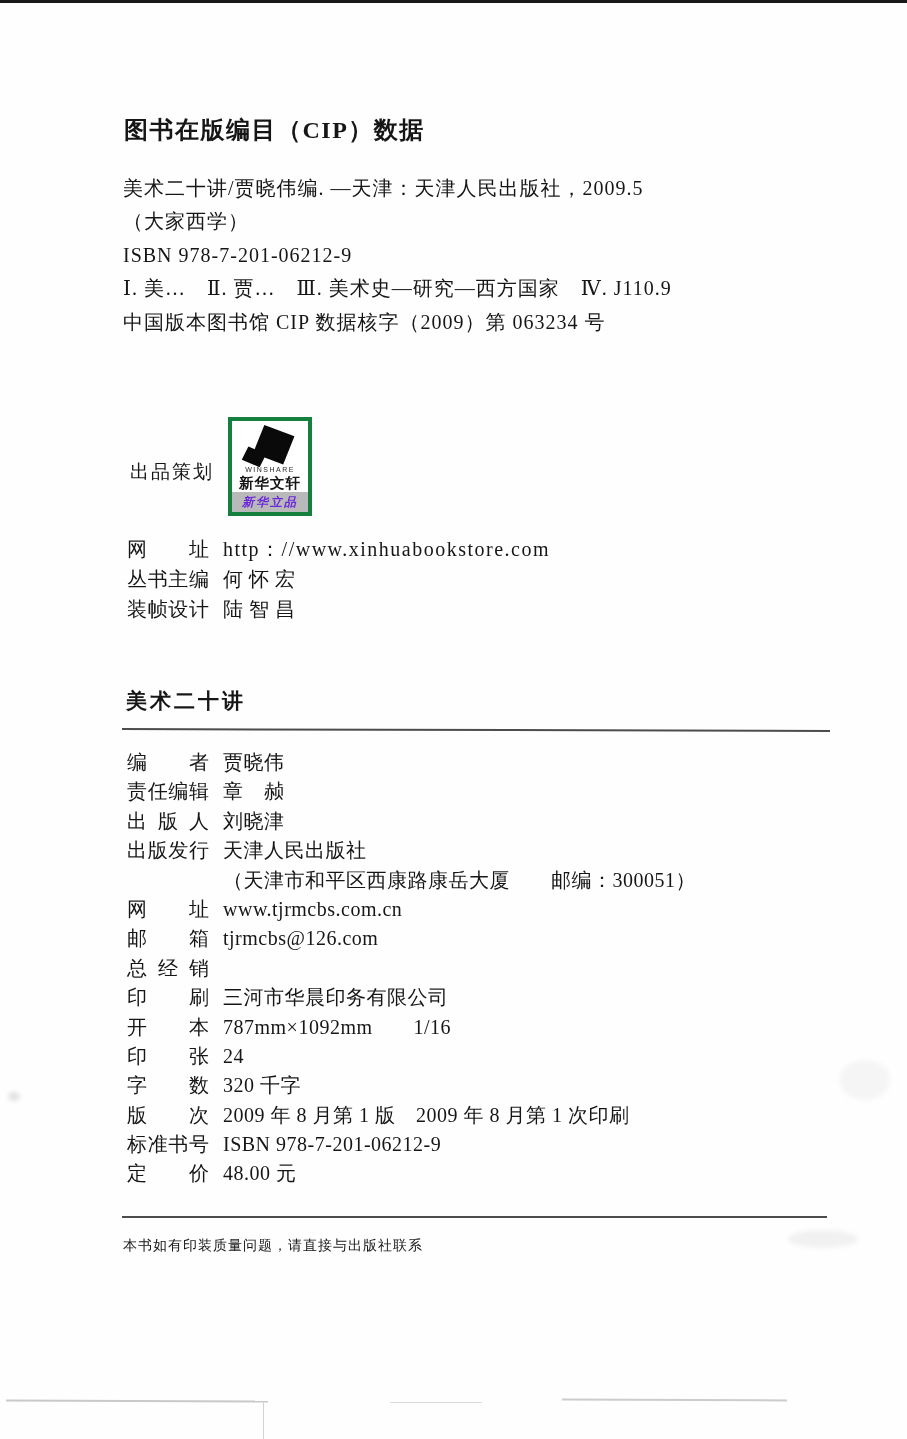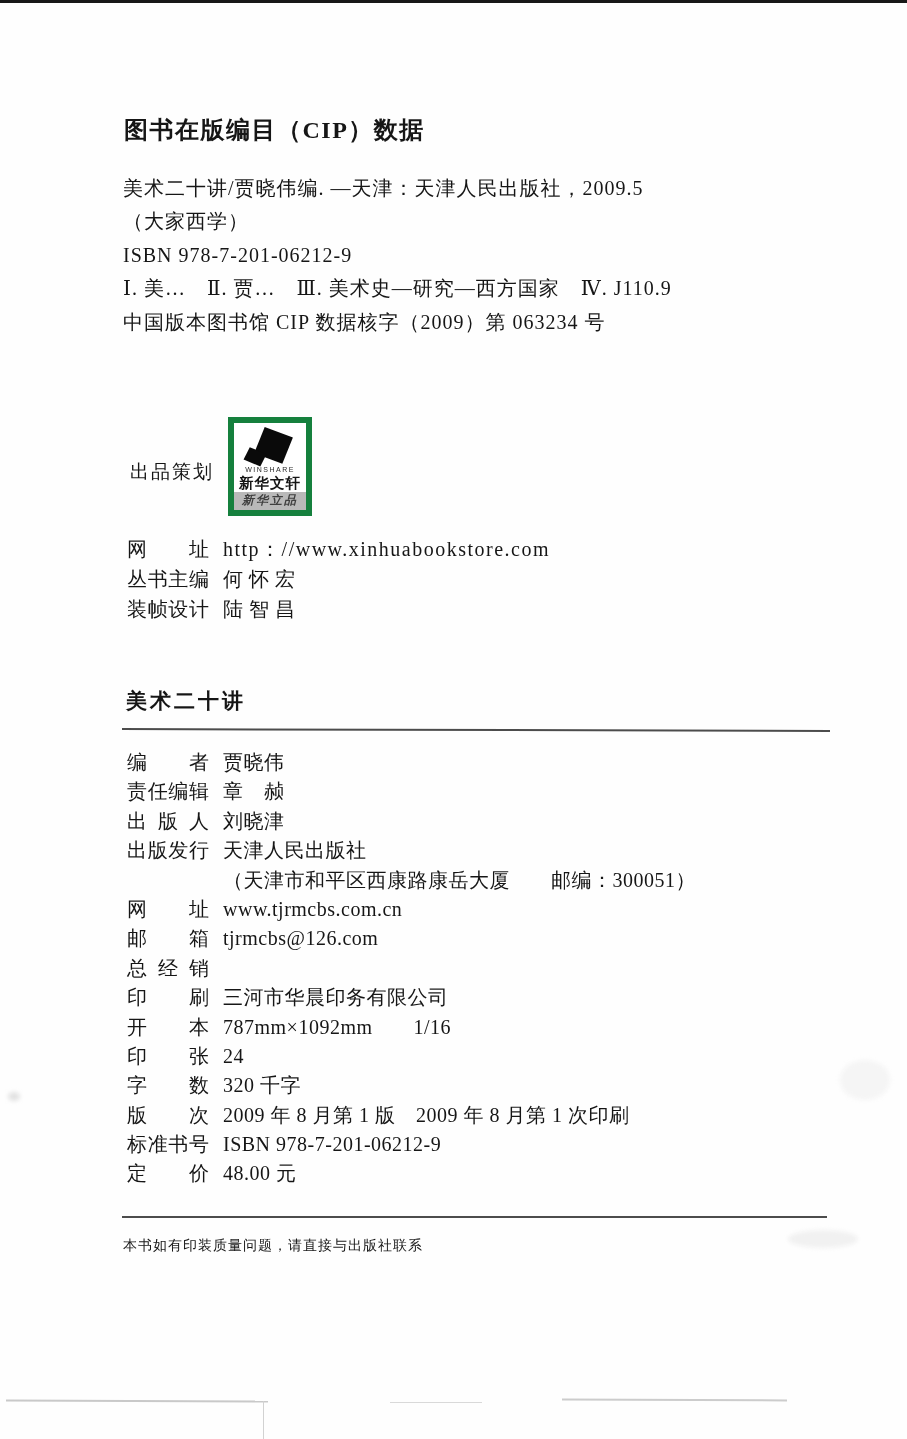--- a/index.html
+++ b/index.html
@@ -17,30 +17,30 @@
   .smudge{position:absolute;border-radius:50%;filter:blur(2px);}
 
   
   .cip-header{position:absolute;left:124px;top:114px;font-size:24px;font-weight:700;letter-spacing:1.5px;}
   .cip-lines{position:absolute;left:123px;top:172px;font-size:20px;line-height:33.4px;letter-spacing:1px;white-space:pre;}
 
   
   .producer-label{position:absolute;left:130px;top:459px;font-size:19px;letter-spacing:2px;}
   .logo-box{
     position:absolute;left:228px;top:417px;width:84px;height:99px;
-    border:6px solid #15803d;background:#fff;box-sizing:border-box;
+    border:4px solid #15803d;background:#fff;box-sizing:border-box;
     display:flex;flex-direction:column;align-items:center;
   }
   .logo-mark{margin-top:3px;}
   .logo-en{font-family:"Liberation Sans","DejaVu Sans",sans-serif;font-size:7px;letter-spacing:1.5px;color:#2a2a2a;line-height:8px;margin-top:-1px;}
   .logo-cn{font-size:14.5px;font-weight:700;letter-spacing:1px;line-height:17px;margin-top:1px;}
   .logo-tagline{
     margin-top:auto;width:100%;height:21px;background:#b9b9b9;
     display:flex;align-items:center;justify-content:center;
-    font-size:12px;font-weight:700;font-style:italic;letter-spacing:2px;color:#404040;
+    font-size:12px;font-weight:700;font-style:italic;letter-spacing:2px;color:#6d28d9;
   }
 
   
   .rows{position:absolute;font-size:20px;}
   .row{display:flex;}
   .row .lbl{flex:none;width:82px;text-align:justify;text-align-last:justify;letter-spacing:0;}
   .row .val{margin-left:14px;white-space:pre;letter-spacing:0.5px;}
   .series{left:127px;top:534px;}
   .series .row{height:30px;line-height:30px;}
   .series .row:nth-child(1) .val{letter-spacing:1.5px;}

